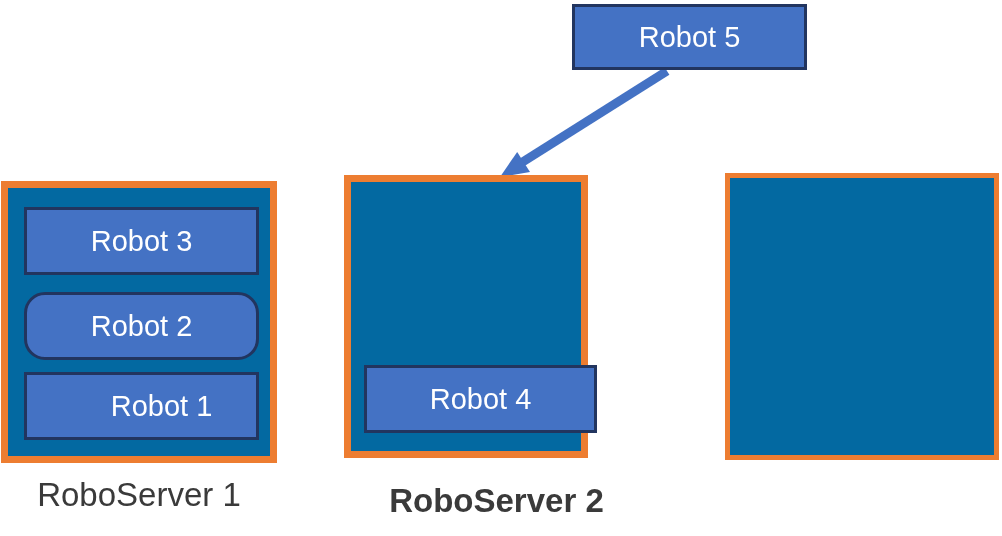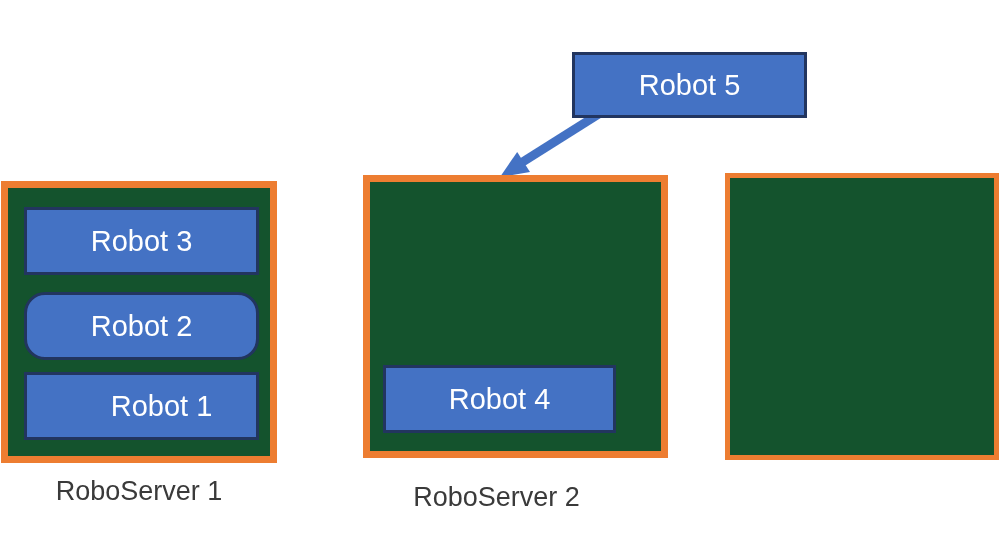--- a/index.html
+++ b/index.html
@@ -27,44 +27,44 @@
     position:absolute;
     background:var(--robot-fill);
     border:3px solid var(--robot-border);
     color:var(--robot-text);
     display:flex;align-items:center;justify-content:center;
     font-size:29px;
     line-height:1;
   }
   .server{
     position:absolute;
-    background:#14532d;
+    background:#0369a1;
     border:7px solid var(--server-border);
   }
   .server.thin{border-width:5px;}
   .server-label{
     position:absolute;
     color:var(--label-text);
-    font-size:27px;
+    font-size:33px;
     text-align:center;
     line-height:1.1;
     white-space:nowrap;
   }
   
-  .robot5{left:572px;top:4px;width:235px;height:66px;margin-top:48px;}
+  .robot5{left:572px;top:4px;width:235px;height:66px;}
   
   .server1{left:1px;top:181px;width:276px;height:282px;}
   .server1 .r3{left:16px;top:19px;width:235px;height:68px;}
   .server1 .r2{left:16px;top:104px;width:235px;height:68px;border-radius:21px;}
   .server1 .r1{left:16px;top:184px;width:235px;height:68px;padding-left:40px;}
   .label1{left:1px;top:477px;width:276px;}
   
-  .server2{left:363px;top:175px;width:305px;height:283px;}
+  .server2{left:344px;top:175px;width:244px;height:283px;}
   .server2 .r4{left:13px;top:183px;width:233px;height:68px;}
-  .label2{left:360px;top:483px;width:273px;}
+  .label2{left:360px;top:483px;width:273px;font-weight:bold;}
   
   .server3{left:725px;top:173px;width:274px;height:287px;}
   .label3{left:725px;top:473px;width:274px;}
 </style>
 </head>
 <body>
 
 <div class="canvas">
 
   <svg class="arrow-layer" viewBox="0 0 1002 536" xmlns="http://www.w3.org/2000/svg">

